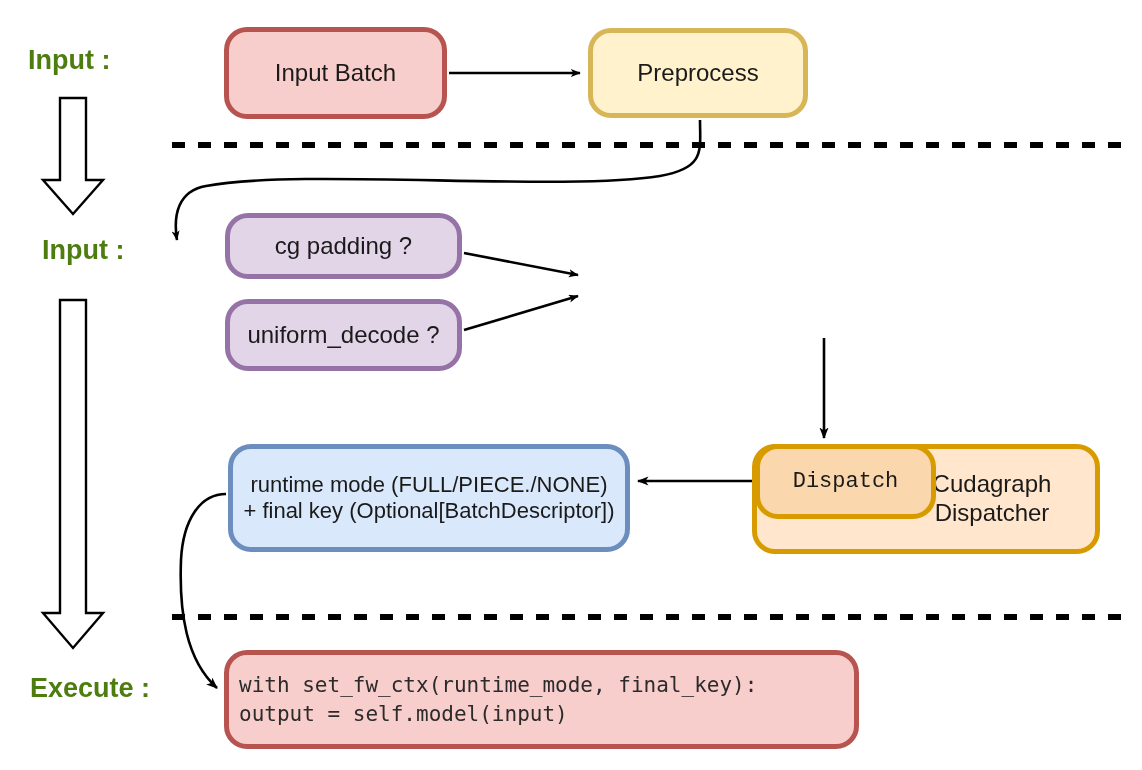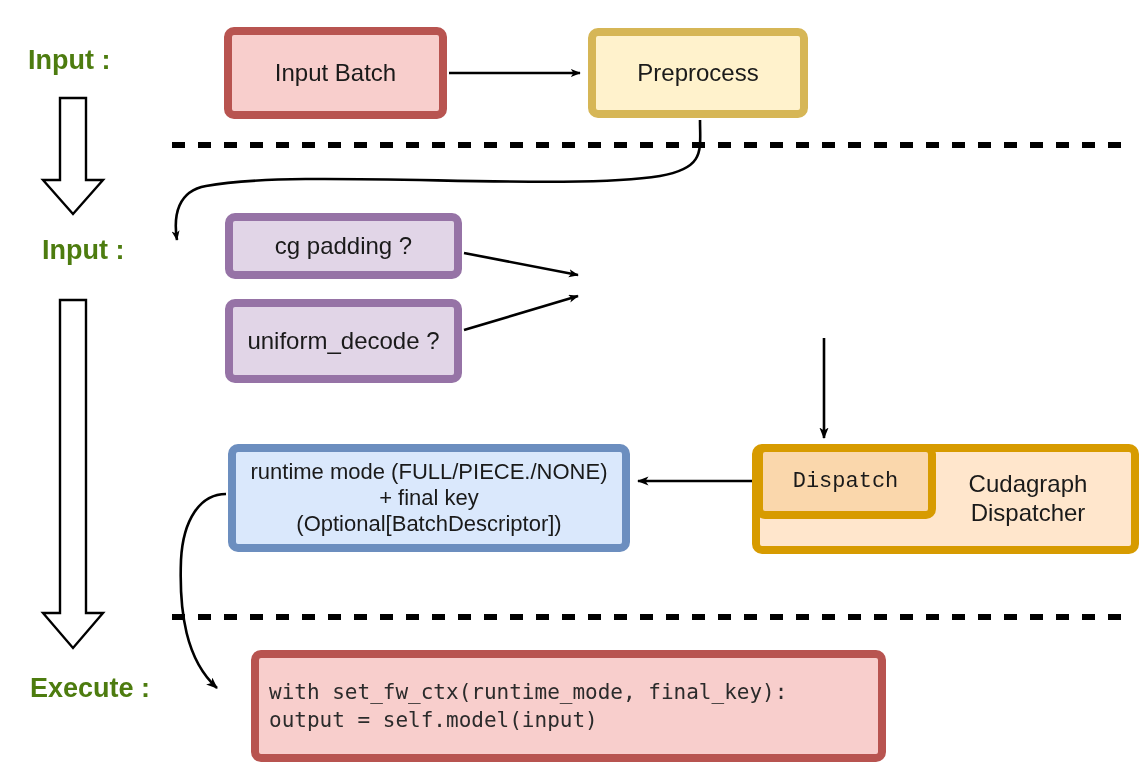--- a/index.html
+++ b/index.html
@@ -8,21 +8,21 @@
   #wires{position:absolute;left:0;top:0;width:1142px;height:770px;pointer-events:none;}
 
   .stage-label{
     position:absolute;font-family:"Liberation Sans",sans-serif;
     font-weight:bold;font-size:27px;color:#4d7c0f;white-space:nowrap;
     letter-spacing:0px;
   }
 
   .node{
     position:absolute;box-sizing:border-box;
-    border-radius:10px;border:8px solid #404040;
+    border-radius:23px;border:5px solid #404040;
     display:flex;align-items:center;justify-content:center;
     text-align:center;color:#1a1a1a;
     font-family:"Liberation Sans",sans-serif;
     line-height:1.18;
   }
   .node .txt{display:block;white-space:pre-line;padding:0 8px;}
 
   .n-pink{background:#f8cecc;border-color:#b85450;}
   .n-yellow{background:#fff2cc;border-color:#d6b656;}
   .n-purple{background:#e1d5e7;border-color:#9673a6;}
@@ -91,37 +91,37 @@
   </div>
 
   <div class="node n-yellow" style="left:588px;top:28px;width:220px;height:90px;font-size:24px;">
     <span class="txt">Preprocess</span>
   </div>
 
   <div class="node n-purple" style="left:225px;top:213px;width:237px;height:66px;font-size:24px;justify-content:center;">
     <span class="txt">cg padding ?</span>
   </div>
 
-  <div class="node n-purple" style="left:225px;top:299px;width:237px;height:84px;font-size:24px;">
+  <div class="node n-purple" style="left:225px;top:299px;width:237px;height:72px;font-size:24px;">
     <span class="txt">uniform_decode ?</span>
   </div>
 
 
   <div class="node n-blue" style="left:228px;top:444px;width:402px;height:108px;font-size:22px;">
     <span class="txt">runtime mode (FULL/PIECE./NONE)
 + final key (Optional[BatchDescriptor])</span>
   </div>
 
-  <div class="node n-orange-outer" style="left:752px;top:444px;width:387px;height:110px;display:block;">
+  <div class="node n-orange-outer" style="left:752px;top:444px;width:348px;height:110px;display:block;">
     <div class="outer-label">Cudagraph
 Dispatcher</div>
   </div>
 
   <div class="node n-orange-inner" style="left:755px;top:444px;width:181px;height:75px;font-size:22px;font-family:Liberation Mono, monospace;">
     <span class="txt">Dispatch</span>
   </div>
 
-  <div class="node n-pink code-node" style="left:224px;top:650px;width:635px;height:112px;margin-left:27px;">
+  <div class="node n-pink code-node" style="left:224px;top:650px;width:635px;height:99px;">
     <span class="txt code">with set_fw_ctx(runtime_mode, final_key):
     output = self.model(input)</span>
   </div>
 
 </div>
 
 </body></html>

